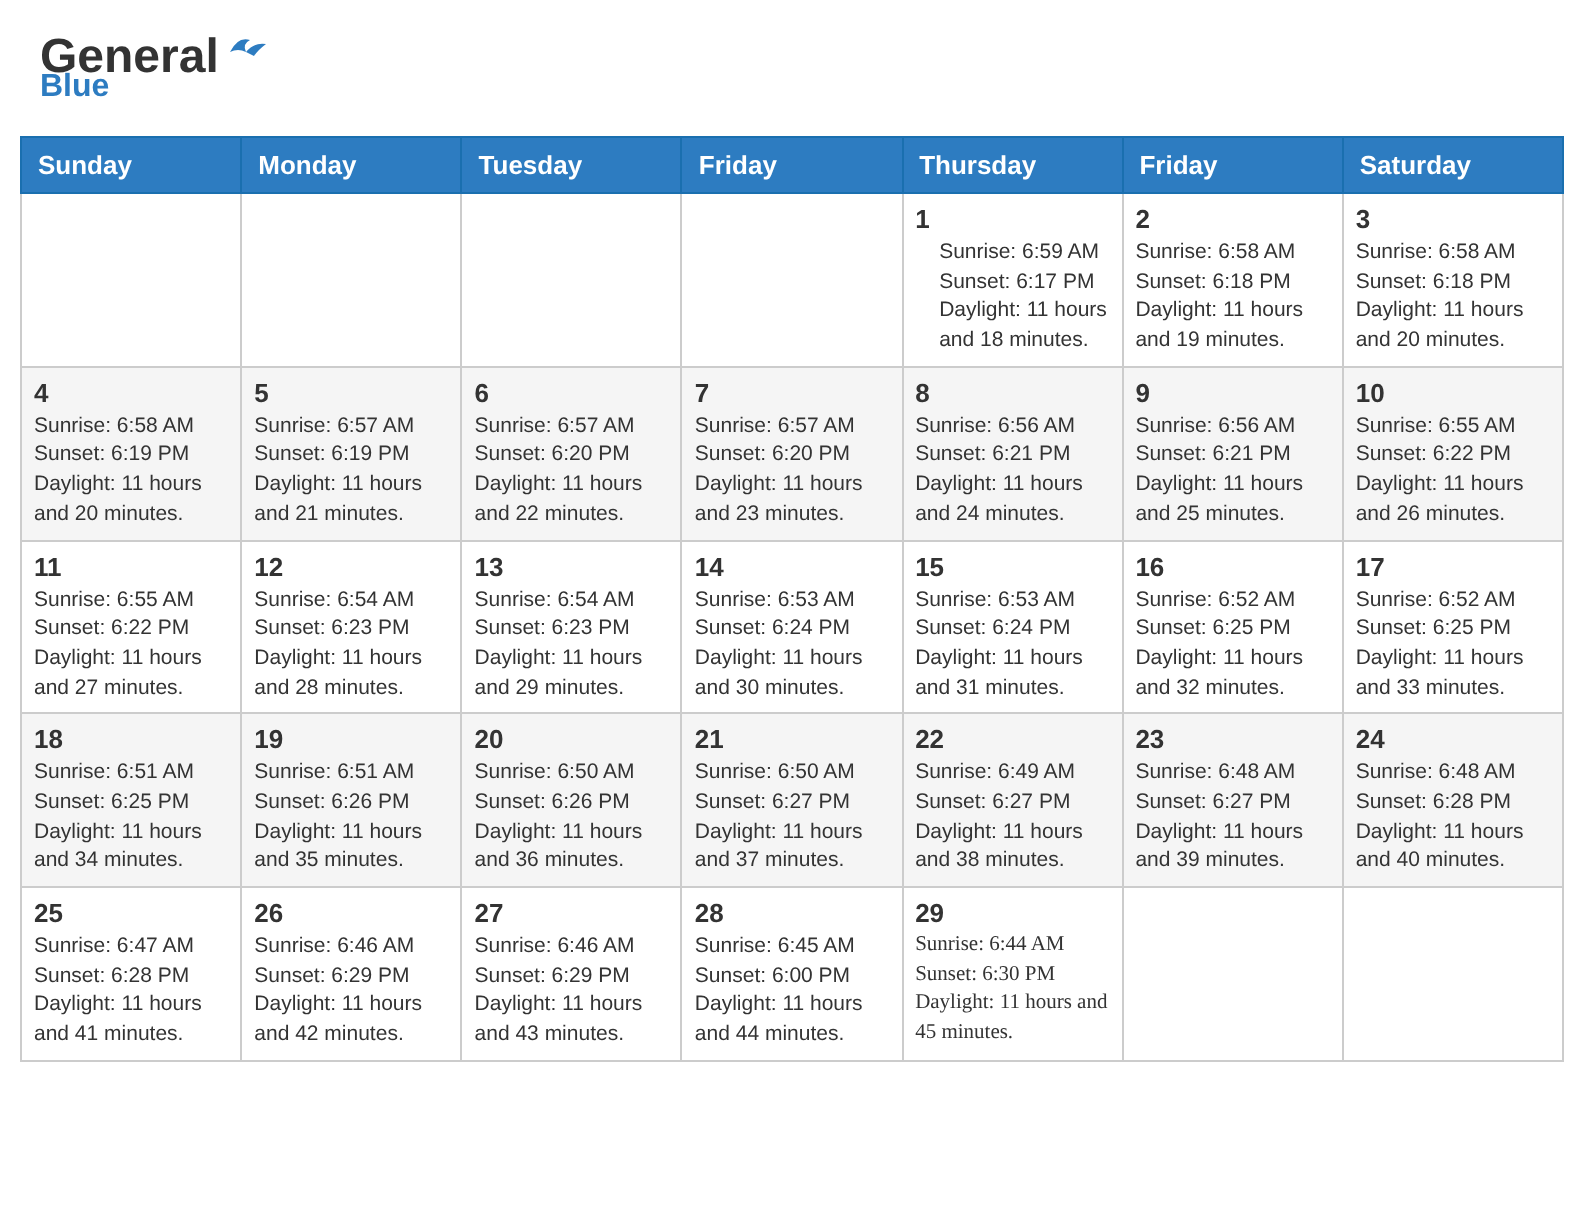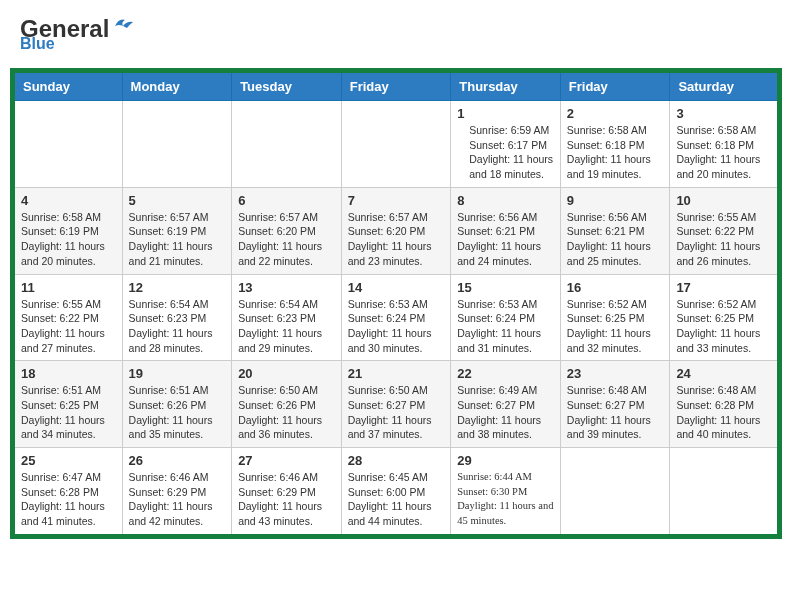--- a/index.html
+++ b/index.html
@@ -30,21 +30,21 @@
       color: #333;
       font-weight: normal;
     }
     .location {
       font-size: 14px;
       color: #555;
     }
     .calendar {
       width: 100%;
       border-collapse: collapse;
-      border: 5px solid #15803d;
+      border: 1px solid #15803d;
     }
     .calendar th {
       background-color: #2d7cc1;
       color: white;
       text-align: left;
       padding: 6px 8px;
       font-size: 13px;
       font-weight: bold;
       border: 1px solid #1a6faf;
     }

